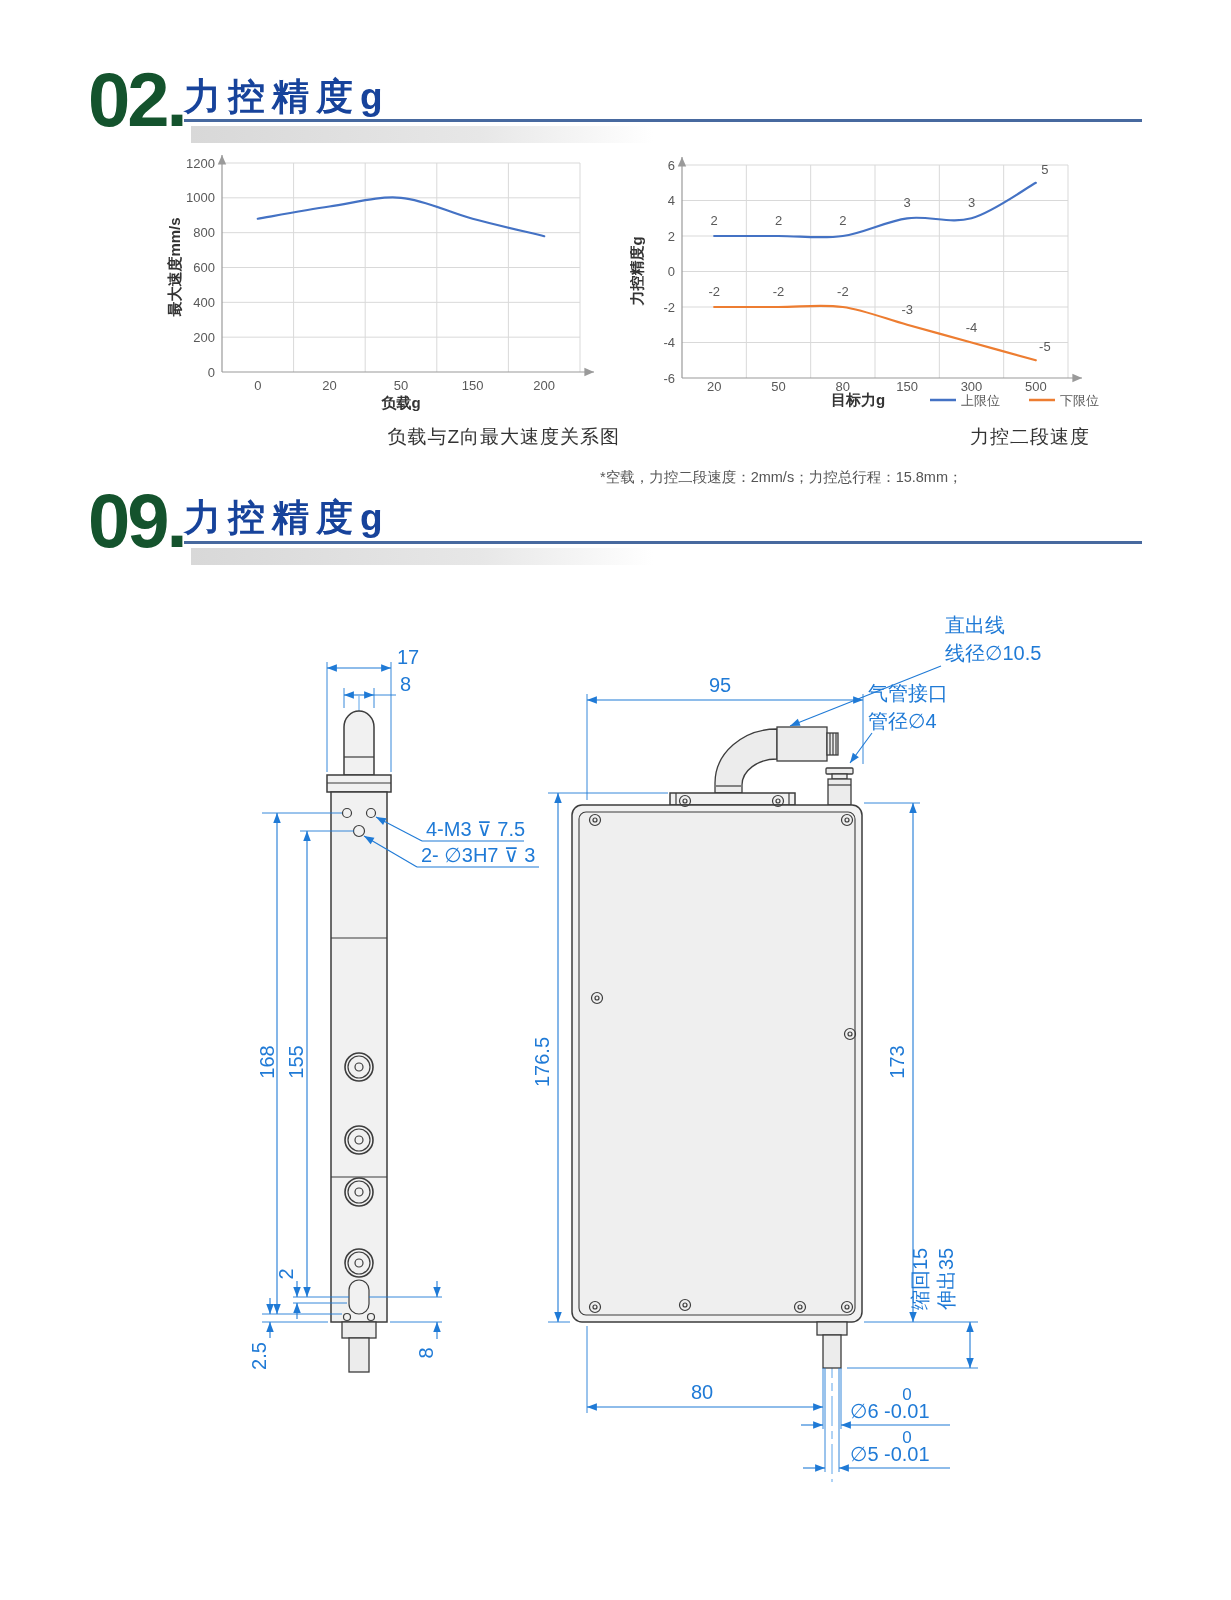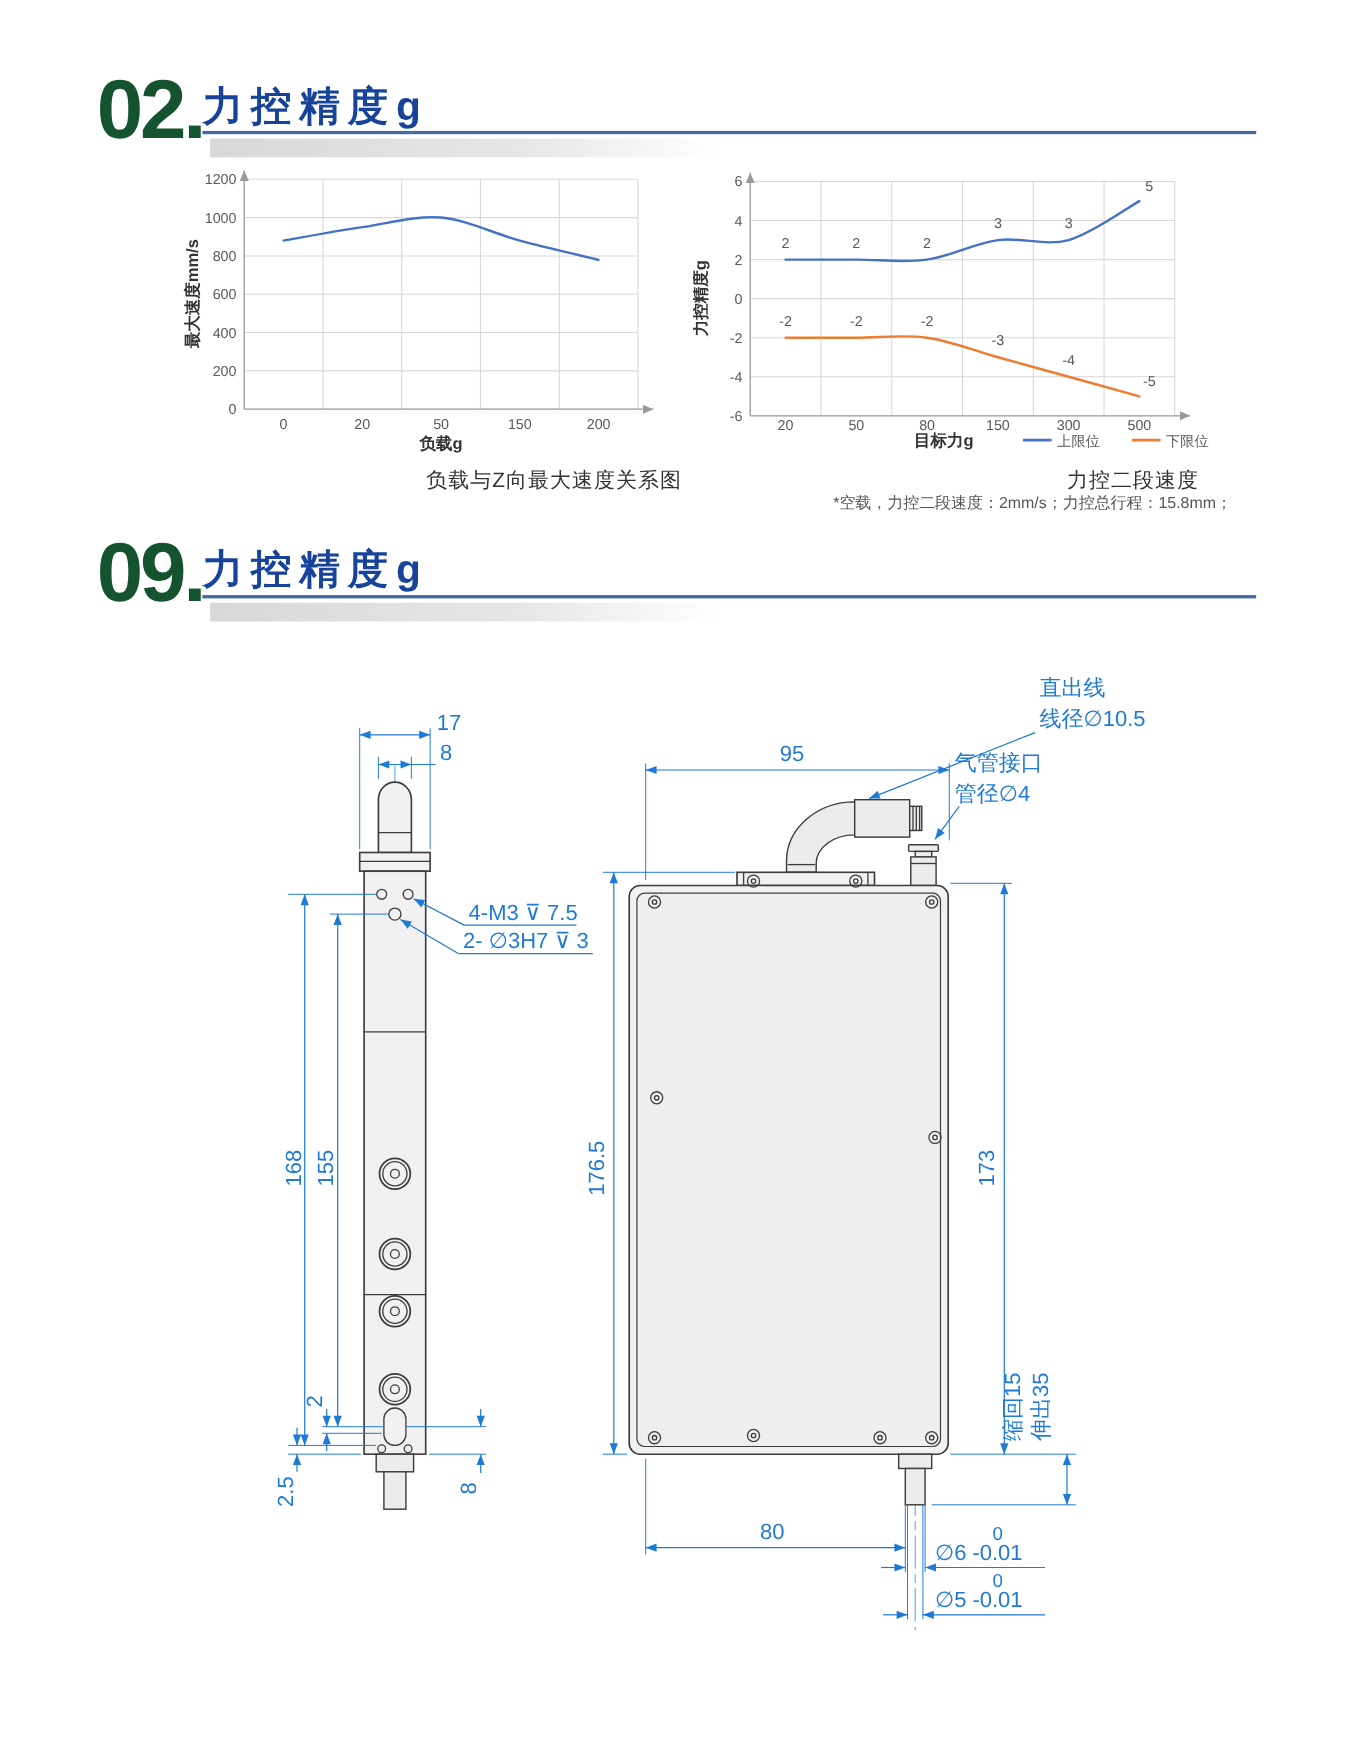--- a/index.html
+++ b/index.html
@@ -9,21 +9,21 @@
   
   .sec-num{position:absolute;font-size:76px;font-weight:800;color:#14532d;letter-spacing:-3px;line-height:1;}
   .sec-title{position:absolute;font-size:37px;font-weight:700;color:#17439b;letter-spacing:7px;line-height:1;}
   .sec-rule{position:absolute;height:3px;background:#47699f;}
   .sec-bar{position:absolute;height:17px;background:linear-gradient(90deg,#d8d8d8 0%,#e7e7e7 55%,rgba(255,255,255,0) 88%);}
   
   text{font-family:"Liberation Sans","DejaVu Sans",sans-serif;}
   .tick{font-size:13px;fill:#595959;}
   .axlab{font-size:15px;fill:#333333;font-weight:600;}
   .cap{position:absolute;text-align:right;font-size:19px;color:#333;font-weight:500;letter-spacing:1px;}
-  .note{position:absolute;left:600px;width:520px;text-align:right;font-size:14.5px;color:#555;}
+  .note{position:absolute;left:600px;width:520px;text-align:left;font-size:14.5px;color:#555;margin-top:20px;}
   
   .oF {fill:#f1f1f1;stroke:#3d3d3d;stroke-width:1.5;}
   .oF2{fill:#ececec;stroke:#3d3d3d;stroke-width:1.3;}
   .oI {fill:#efefef;stroke:#3d3d3d;stroke-width:1.1;}
   .d1 {fill:none;stroke:#3d3d3d;stroke-width:1.2;}
   .d2 {fill:none;stroke:#3d3d3d;stroke-width:1.6;}
   .diml{stroke:#1f7ad6;stroke-width:1.1;fill:none;}
   .ext {stroke:#1f7ad6;stroke-width:0.9;fill:none;}
   .cl  {stroke:#4d9be8;stroke-width:0.9;fill:none;stroke-dasharray:30 5 8 5;}
   .dim {font-size:20px;fill:#1f7ad6;}

